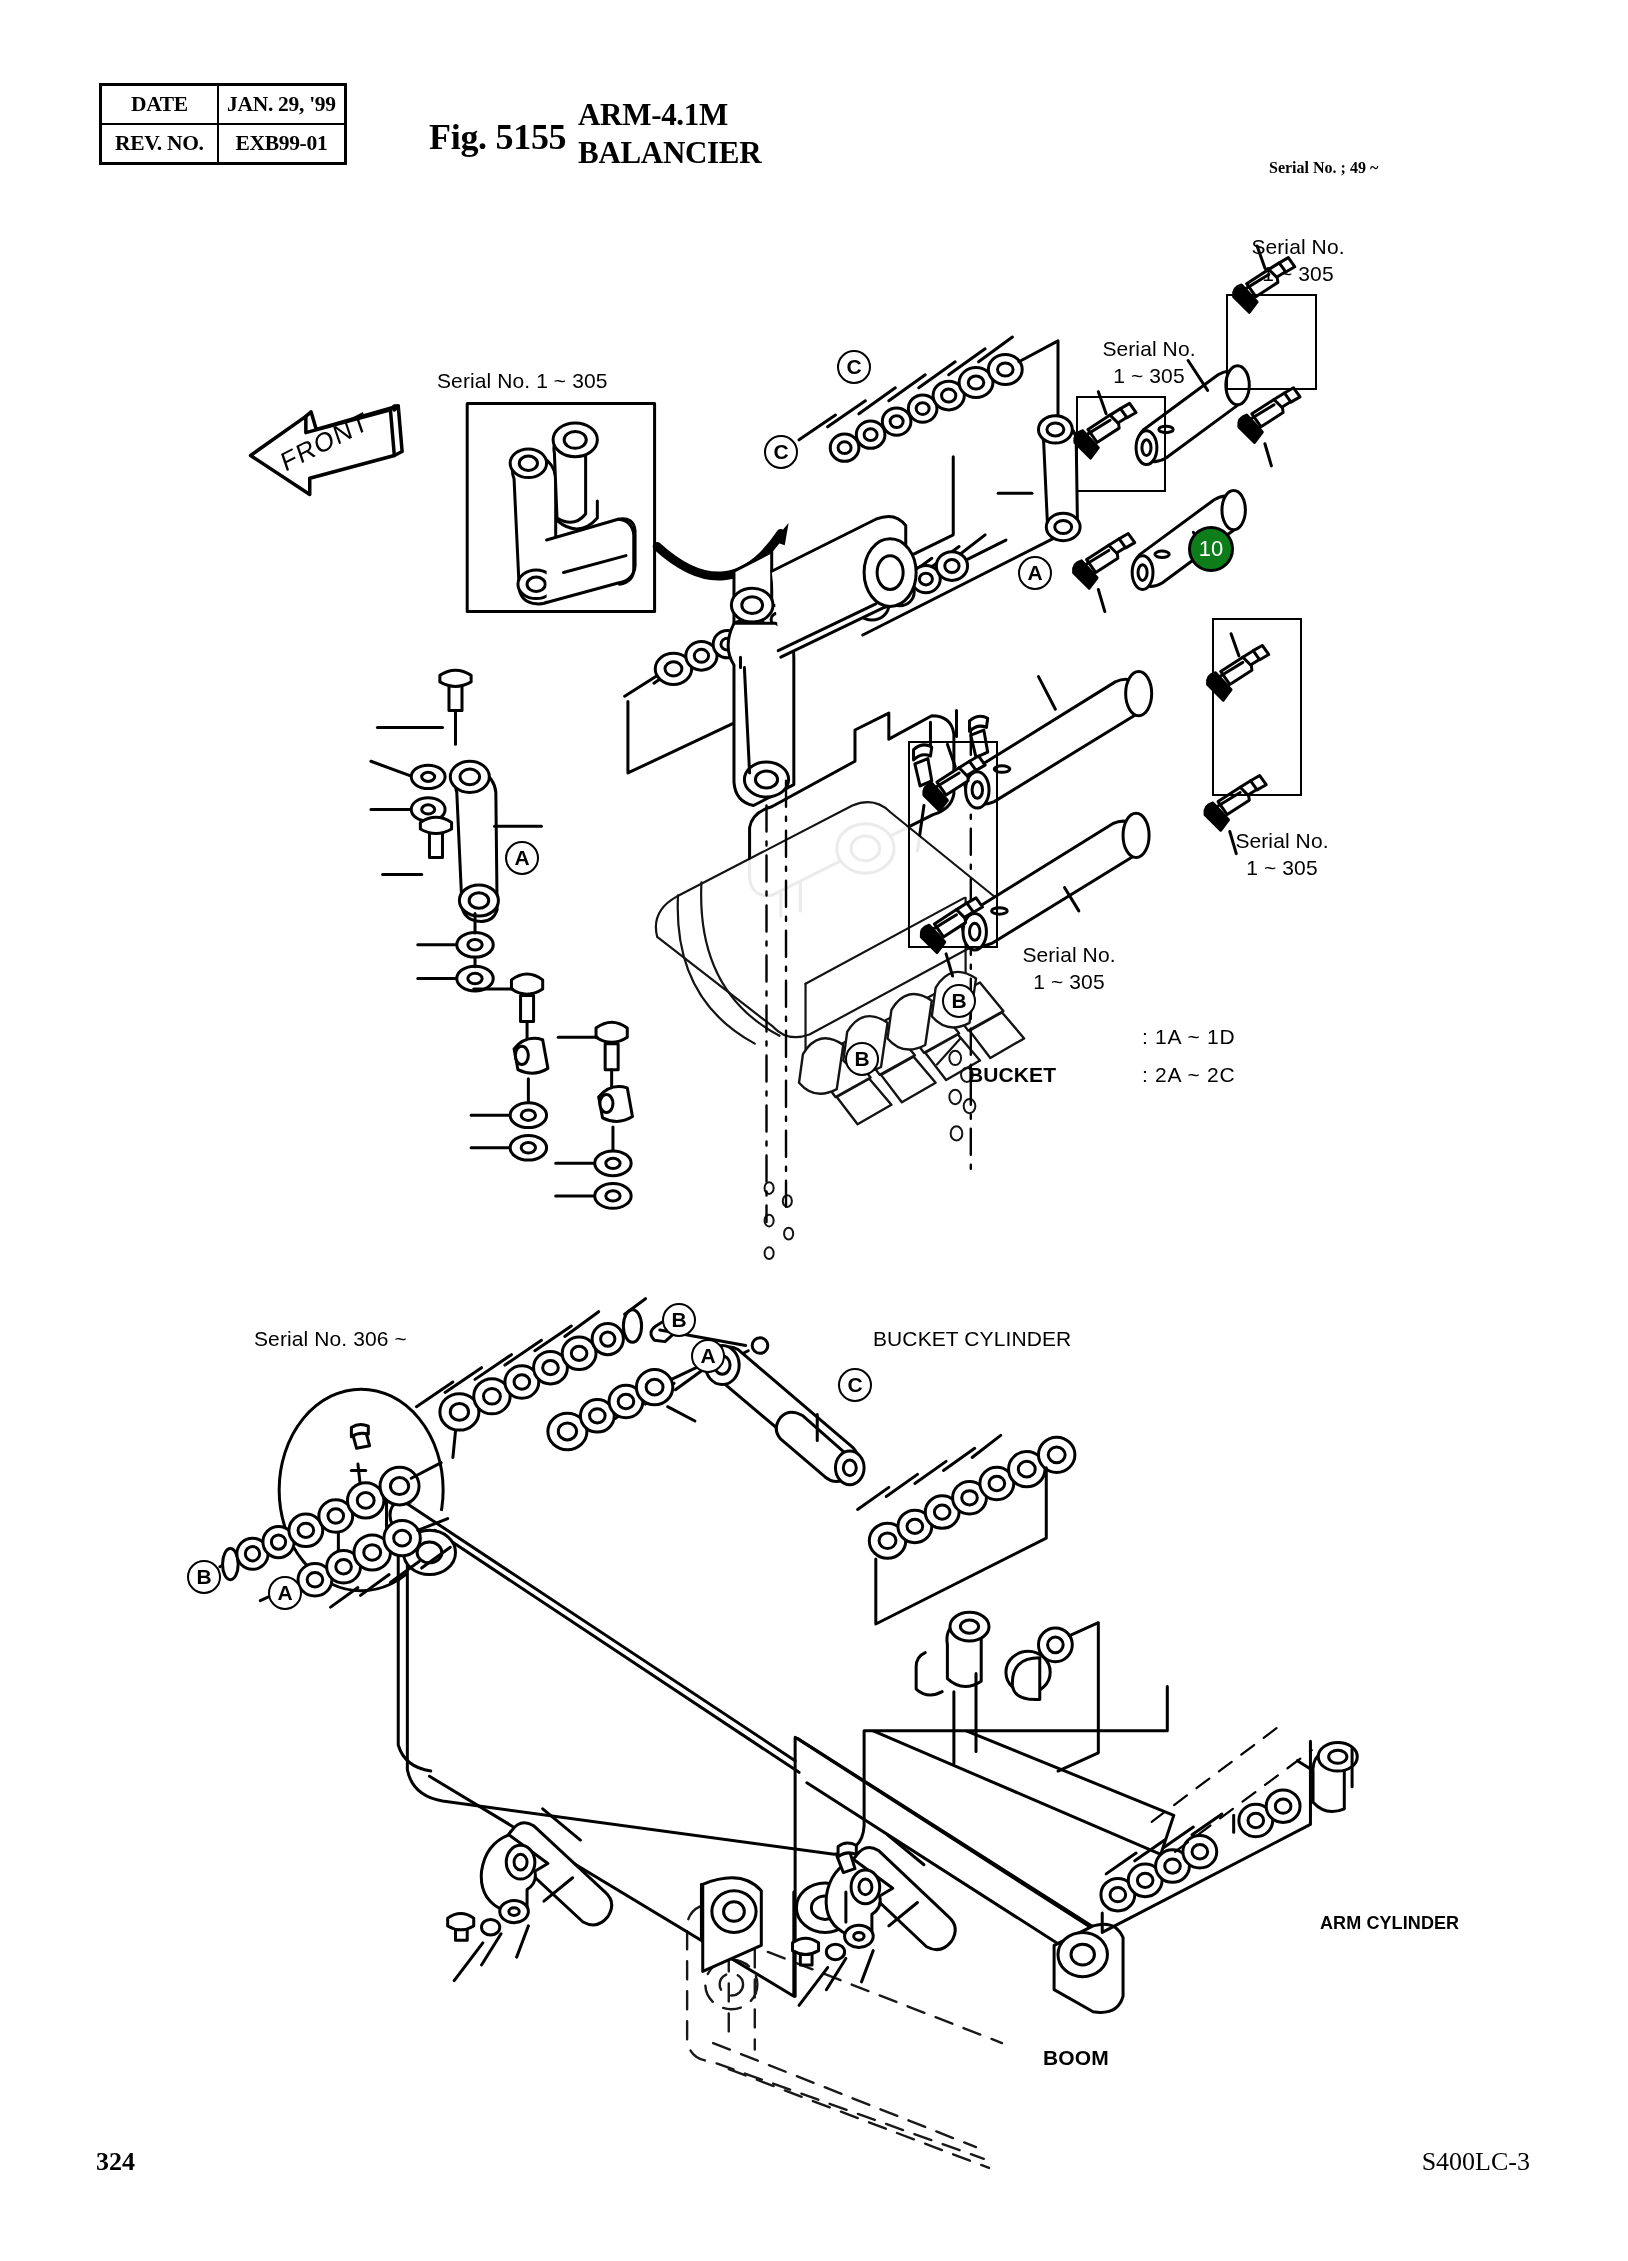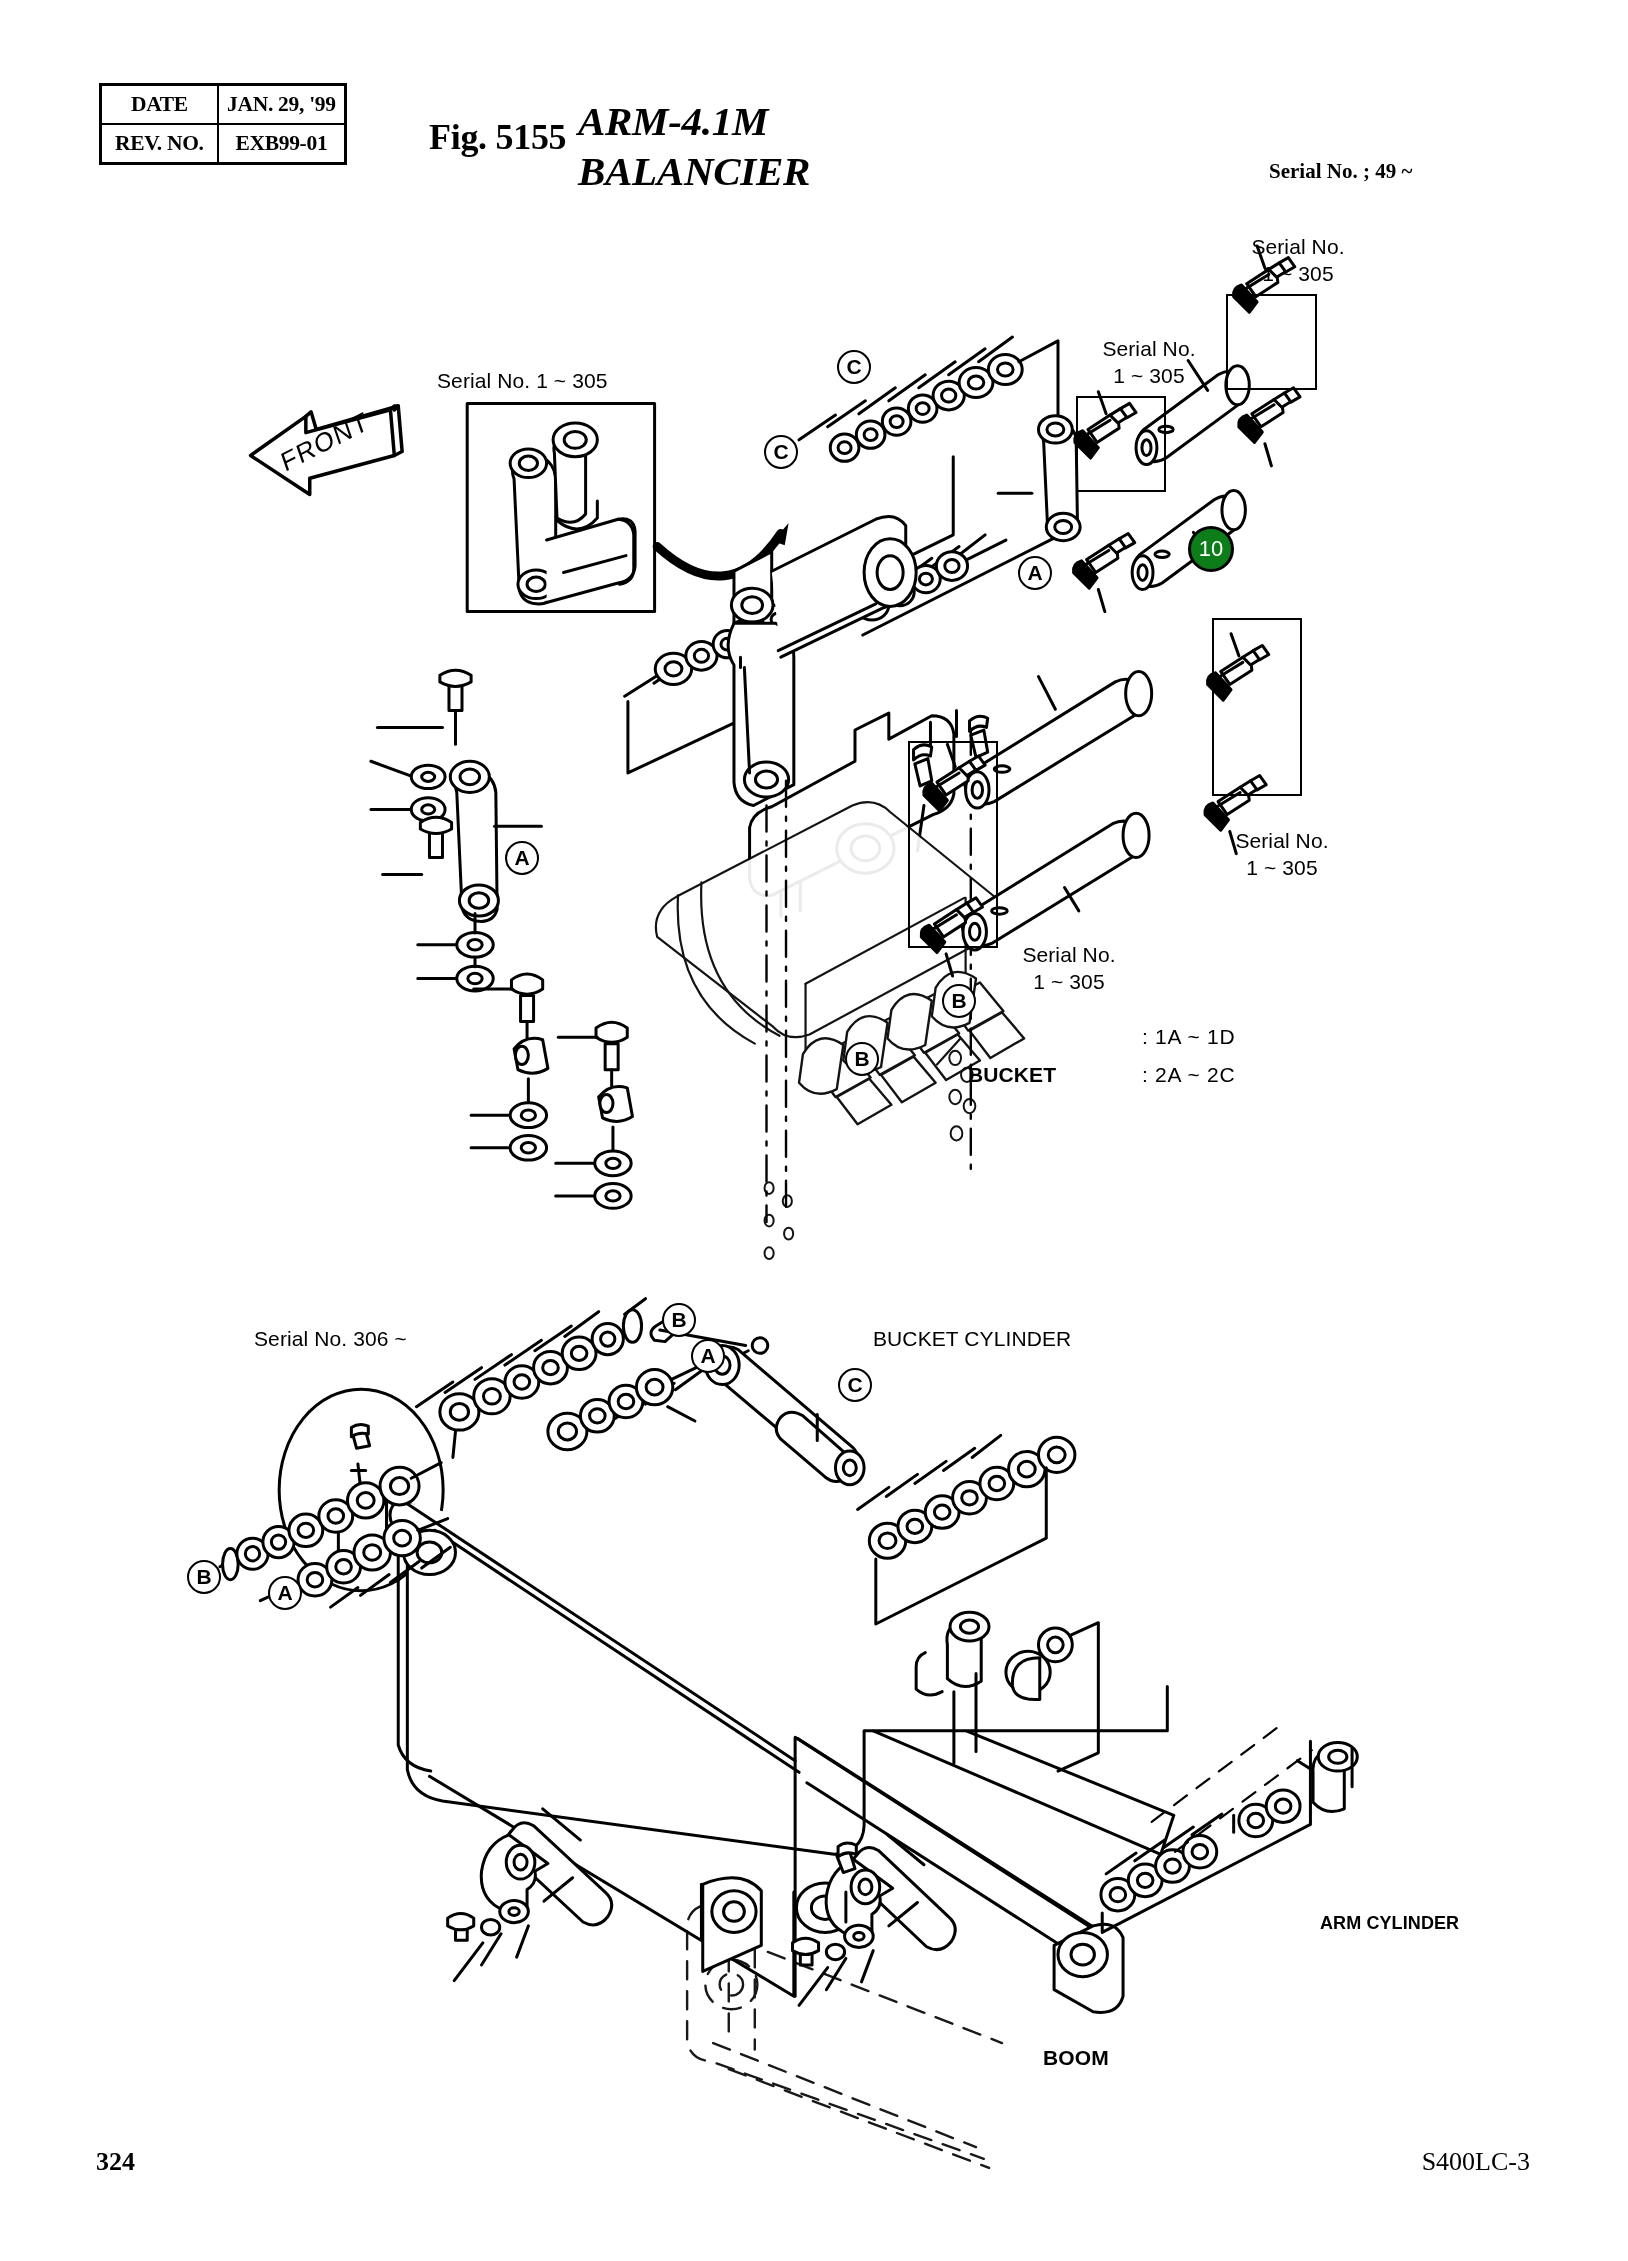--- a/index.html
+++ b/index.html
@@ -12,23 +12,23 @@
   .rev-table{position:absolute;left:99px;top:83px;width:248px;border:3.3px solid #000;
              border-collapse:collapse;}
   .rev-table td{border:2px solid #000;font-family:"Liberation Serif", serif;
                 font-size:21.5px;font-weight:700;text-align:center;padding:5.9px 3.9px;
                 white-space:nowrap;letter-spacing:-0.3px;}
   .rev-table td.k{width:107px;}
 
   .fig-no{position:absolute;left:429px;top:116px;font-family:"Liberation Serif", serif;
           font-weight:700;font-size:36px;letter-spacing:-0.3px;}
   .fig-title{position:absolute;left:578px;top:96px;font-family:"Liberation Serif", serif;
-             font-weight:700;font-size:41px;line-height:1.22;letter-spacing:-0.3px;font-style:italic;}
+             font-weight:700;font-size:31px;line-height:1.22;letter-spacing:-0.3px;}
   .serial-head{position:absolute;left:1269px;top:159px;font-family:"Liberation Serif", serif;
-               font-weight:700;font-size:21px;white-space:nowrap;}
+               font-weight:700;font-size:16px;white-space:nowrap;}
 
   
   .pg-num{position:absolute;left:96px;top:2147px;font-family:"Liberation Serif", serif;
           font-weight:700;font-size:26px;}
   .model{position:absolute;right:98px;top:2147px;font-family:"Liberation Serif", serif;
          font-weight:400;font-size:26px;}
 
   
   .lbl{position:absolute;font-family:"Liberation Sans", sans-serif;font-size:21px;
        white-space:pre;line-height:1.28;letter-spacing:0.1px;}

